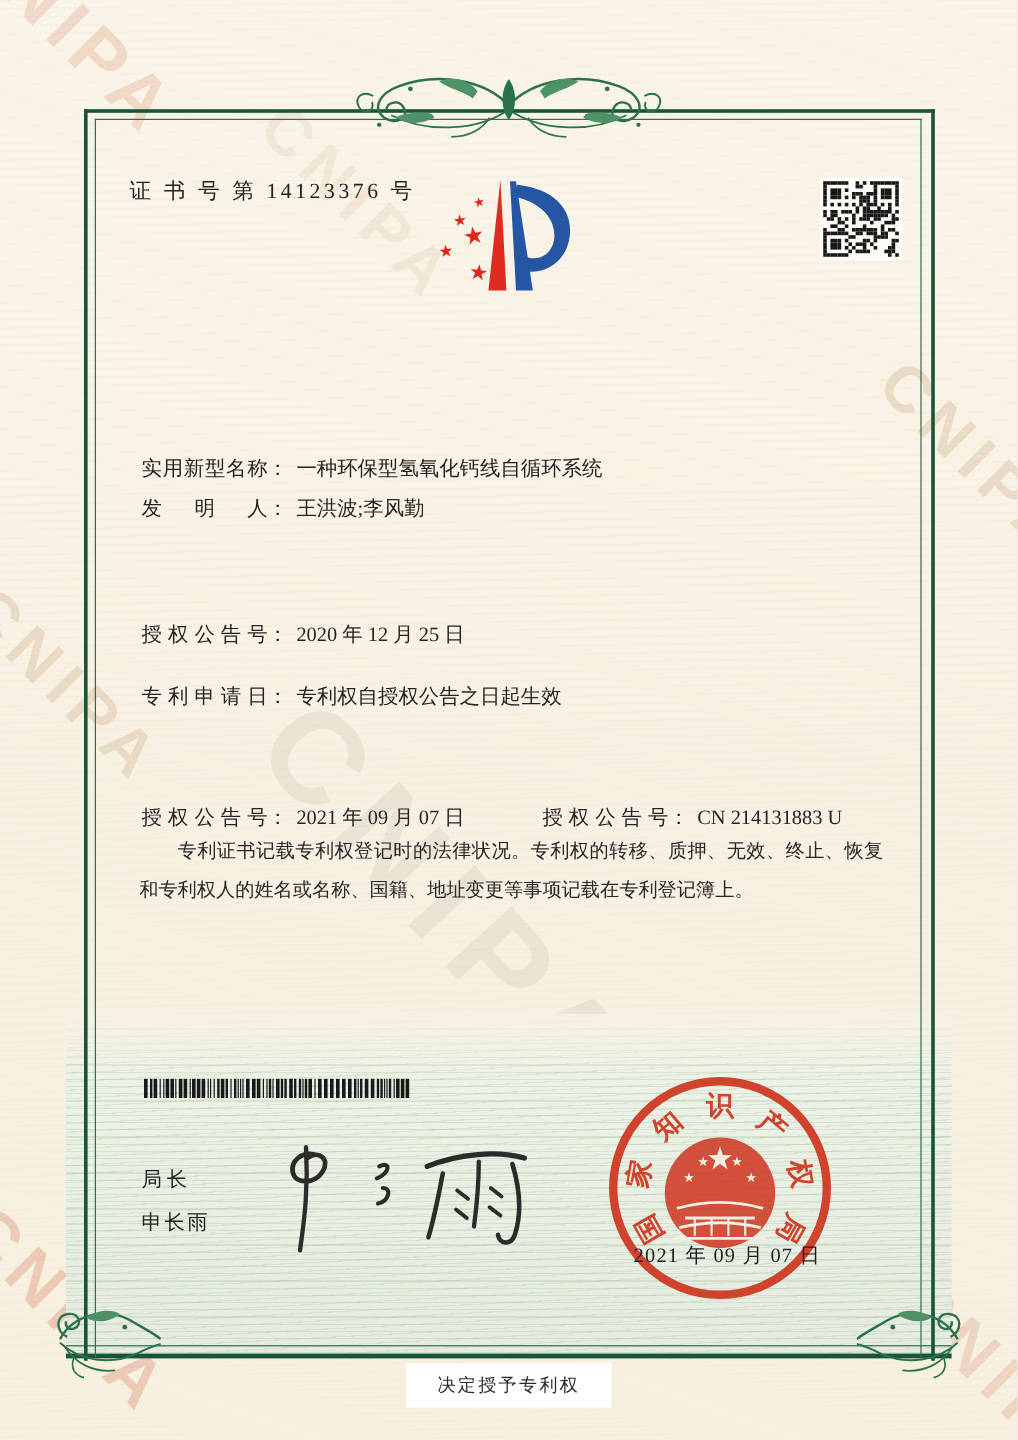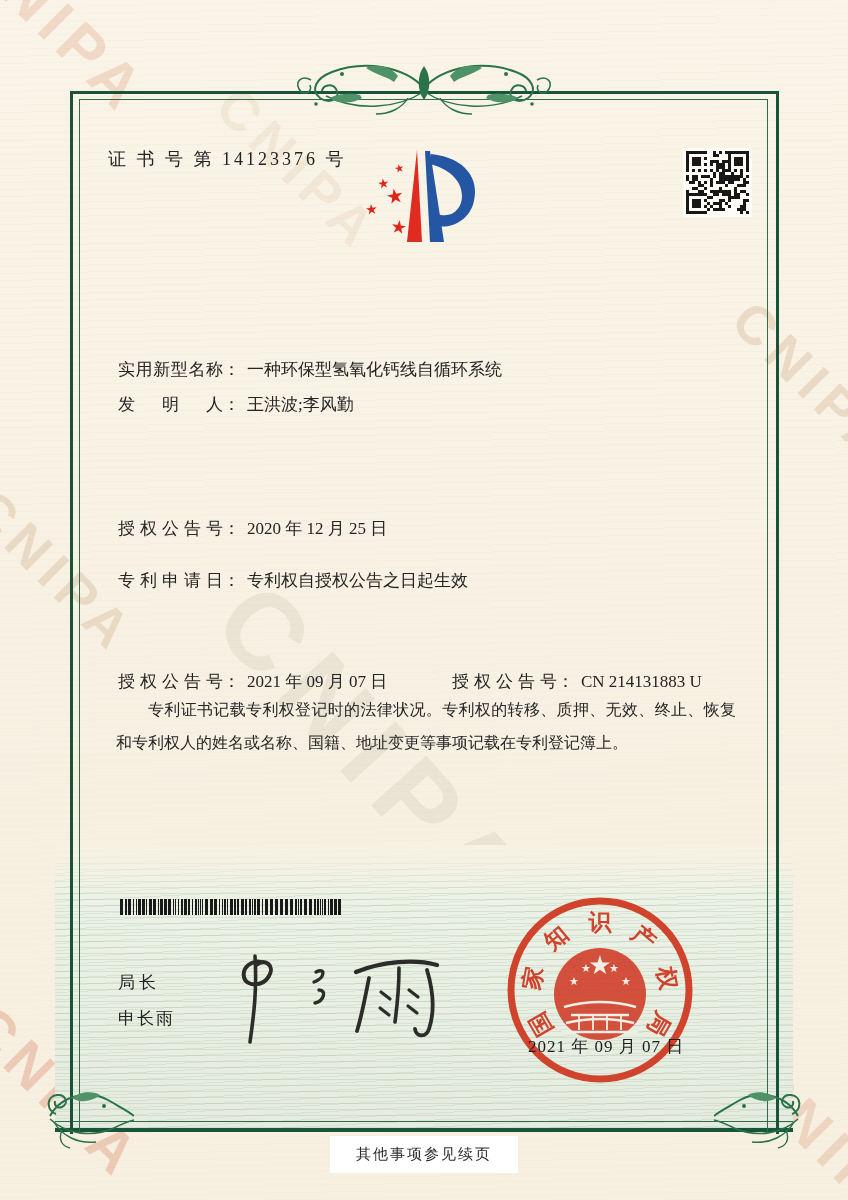--- a/index.html
+++ b/index.html
@@ -583,24 +583,24 @@
       <div></div>
       <div></div>
       <div></div>
       <div></div>
       <div class="on"></div>
       <div></div>
       <div class="on"></div>
     </div>
 
 
-  <div class="row" style="top:358px">
+  <div class="row" style="top:379px">
     <span class="flabel">实用新型名称</span><span class="fcolon">：</span><span>一种环保型氢氧化钙线自循环系统</span>
   </div>
-  <div class="row" style="top:393px">
+  <div class="row" style="top:412px">
     <span class="flabel">发明人</span><span class="fcolon">：</span><span>王洪波;李风勤</span>
   </div>
   <div class="row" style="top:517px">
     <span class="flabel">授权公告号</span><span class="fcolon">：</span><span>2020 年 12 月 25 日</span>
   </div>
   <div class="row" style="top:569px">
     <span class="flabel">专利申请日</span><span class="fcolon">：</span><span>专利权自授权公告之日起生效</span>
   </div>
   <div class="row" style="top:670px">
     <span class="flabel">授权公告号</span><span class="fcolon">：</span><span>2021 年 09 月 07 日</span>
@@ -781,15 +781,15 @@
     <g stroke="#f2efe5" fill="none" stroke-width="2.4">
       <path d="M64,117 Q100,107 136,117"></path>
       <path d="M71,125 H129"></path>
       <path d="M66,133 Q100,125 134,133"></path>
       <path d="M62,142 H138"></path>
       <path d="M79,125 V140 M93,125 V140 M107,125 V140 M121,125 V140" stroke-width="1.8"></path>
     </g>
   </svg>
   <div class="seal-date">2021 年 09 月 07 日</div>
 
-  <div class="note-box">其他事项参见续页</div>
+  <div class="note-box">决定授予专利权</div>
 
 </div>
 
 </body></html>

